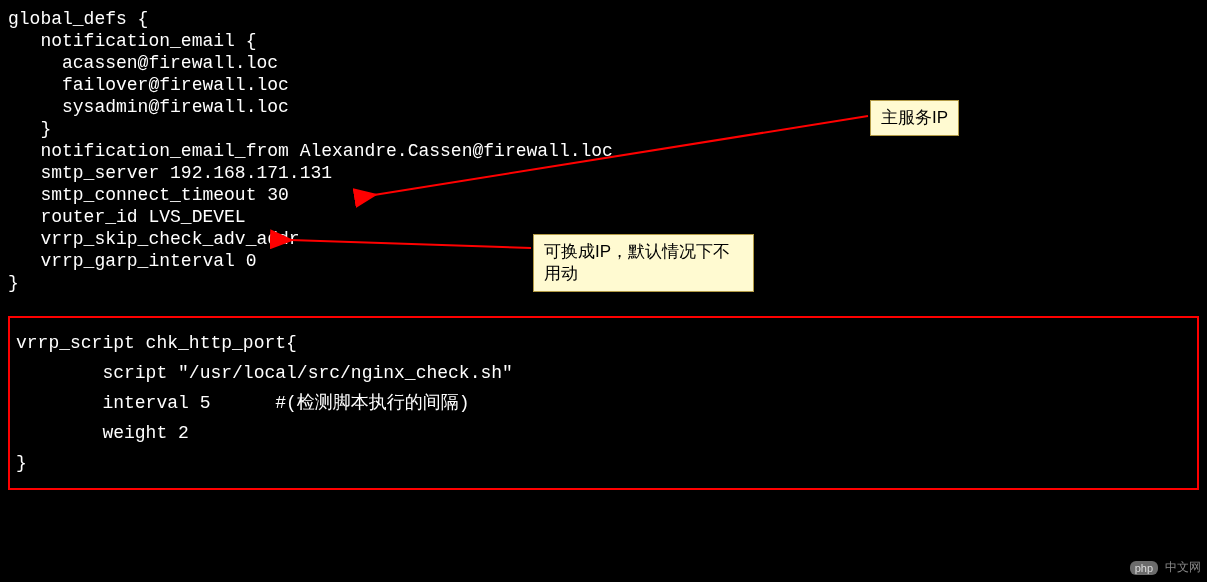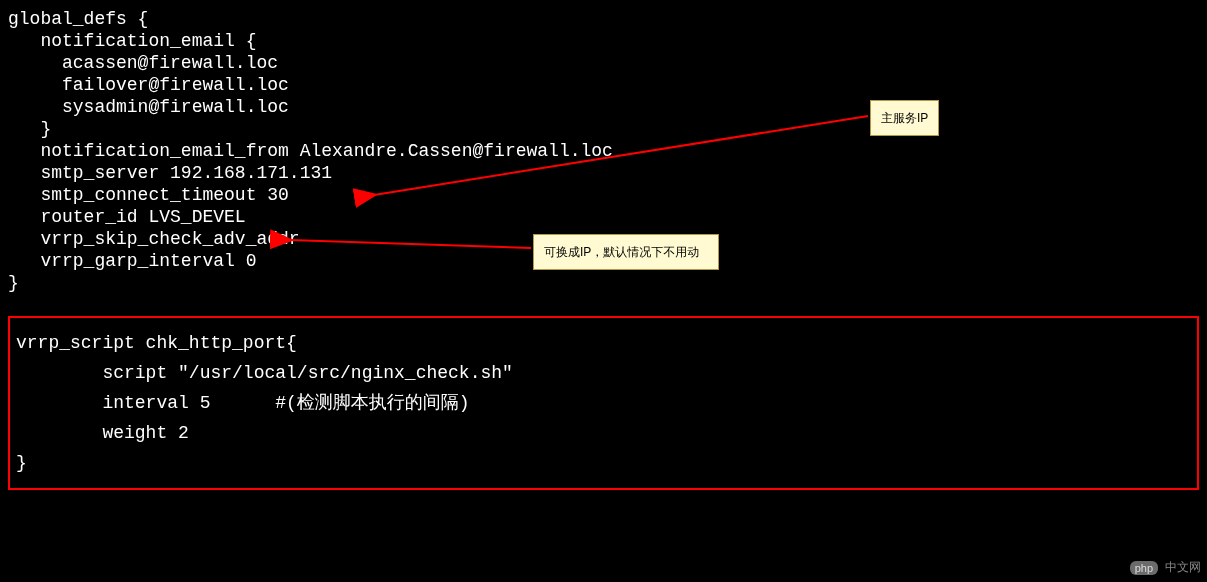--- a/index.html
+++ b/index.html
@@ -29,34 +29,34 @@
     }
     .script-block pre {
       font-family: inherit;
       white-space: pre;
     }
     .annotation-box {
       position: absolute;
       background: #fffad1;
       border: 1px solid #b29a45;
       padding: 6px 10px;
-      font-size: 12px;
+      font-size: 17px;
       font-family: "Microsoft YaHei", sans-serif;
       color: #000;
       line-height: 22px;
       text-align: left;
     }
     .anno1 {
       left: 870px;
       top: 100px;
     }
     .anno2 {
       left: 533px;
       top: 234px;
-      width: 186px;
+      width: 221px;
     }
     .arrow {
       position: absolute;
       pointer-events: none;
     }
     .watermark {
       position: absolute;
       right: 6px;
       bottom: 6px;
       color: #888;

